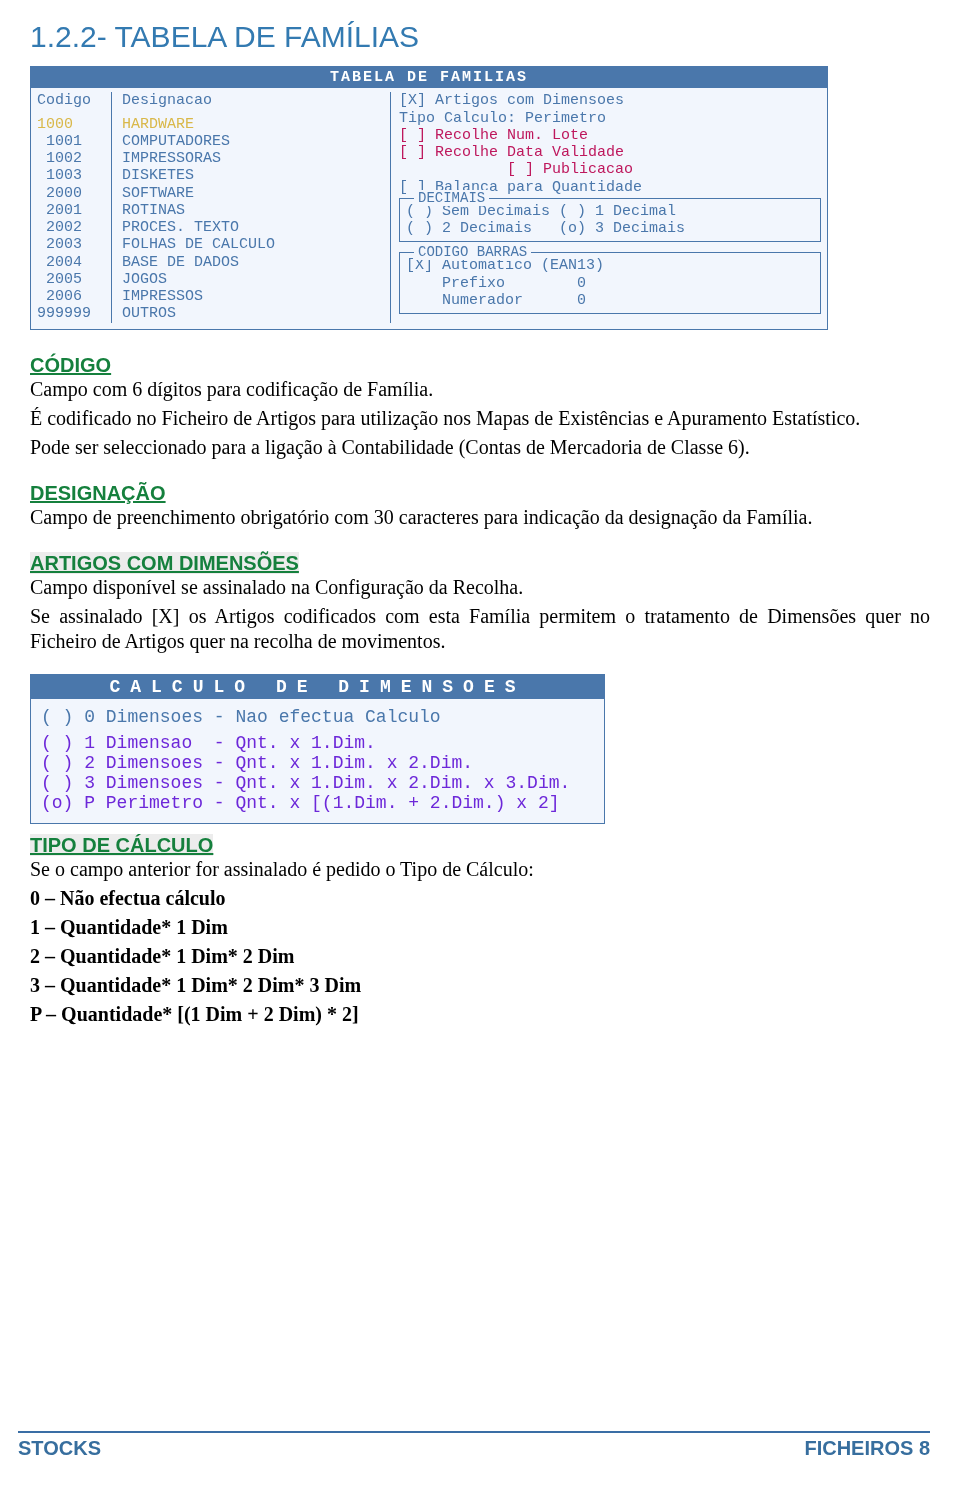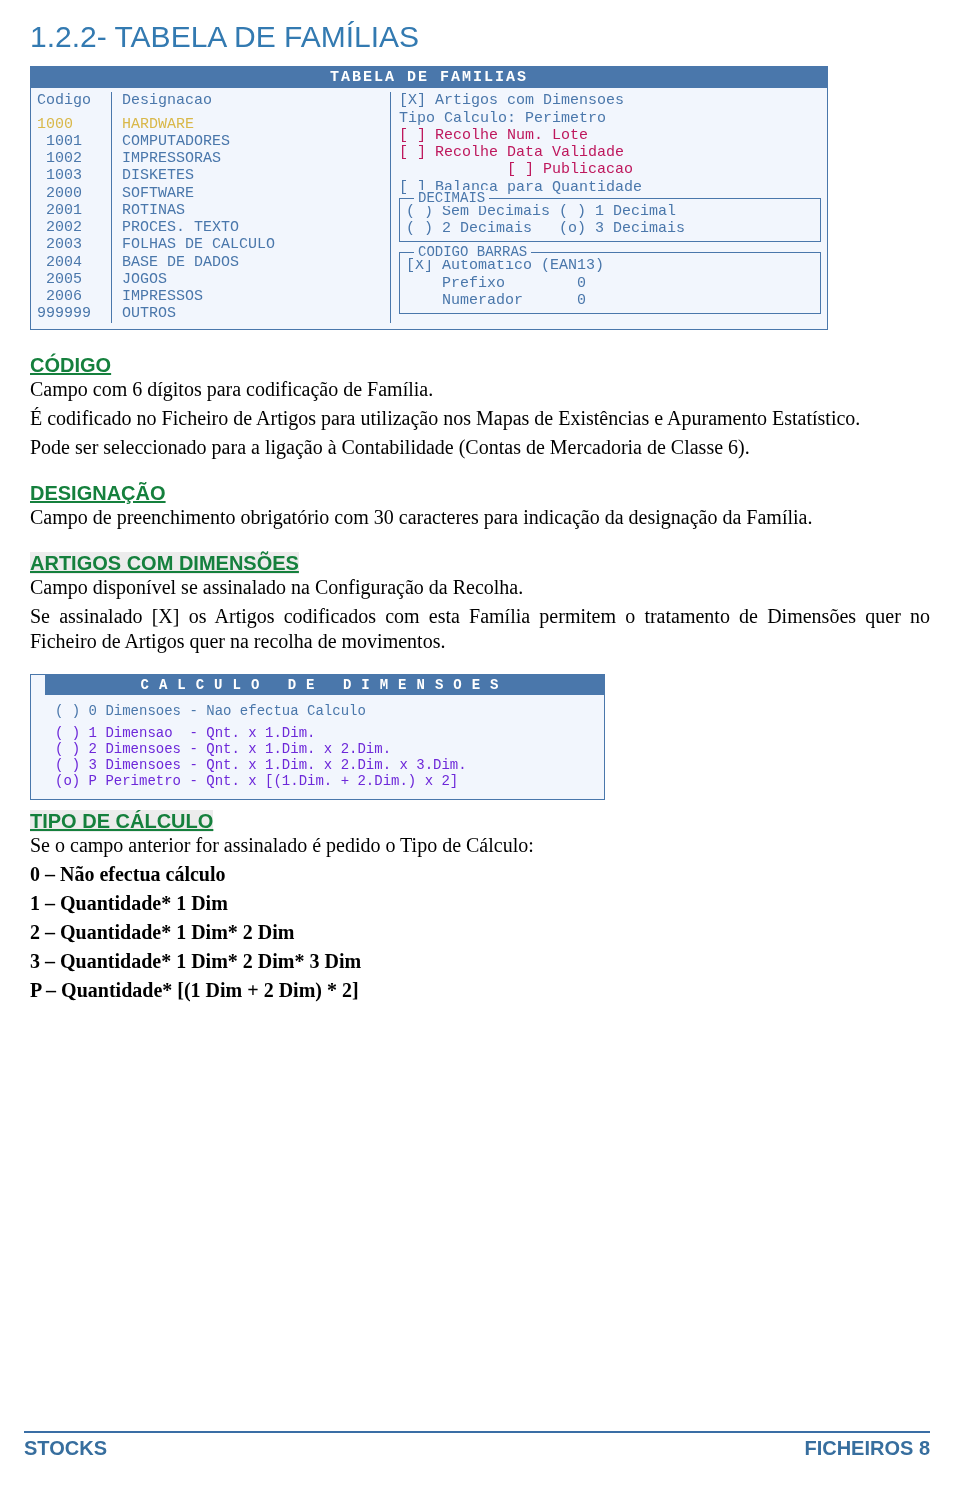--- a/index.html
+++ b/index.html
@@ -66,33 +66,32 @@
     text-decoration: underline;
     font-size: 20px;
   }
   .shade { background: #ececec; }
   .section-block { margin-top: 22px; }
   .dim-app {
     width: 575px;
     border: 1px solid #4a77ab;
     background: #f2f6fd;
     font-family: "Courier New", monospace;
-    font-size: 14px;
+    font-size: 18px;
     color: #4a77ab;
     margin-top: 20px;
-    padding-left: 14px;
   }
   .dim-app .term-title { letter-spacing: 10px; }
   .dim-app-body { padding: 8px 10px 10px 10px; }
   .dim-app-body div { white-space: pre; }
   .dim-dim { color: #6d28d9; }
   .footer {
     position: absolute;
     bottom: 28px;
-    left: 24px; right: 30px;
+    left: 18px; right: 30px;
   }
   .footer-hr { border: none; border-top: 2px solid #3a6ea5; margin-bottom: 4px; }
   .footer-row { display: flex; justify-content: space-between; font-family: Arial, Helvetica, sans-serif; font-weight: bold; color: #376e9e; font-size: 20px; }
 </style>
 </head>
 <body>
 
 <div class="title">1.2.2- TABELA DE FAMÍLIAS</div>
 
 <div class="term-app">

